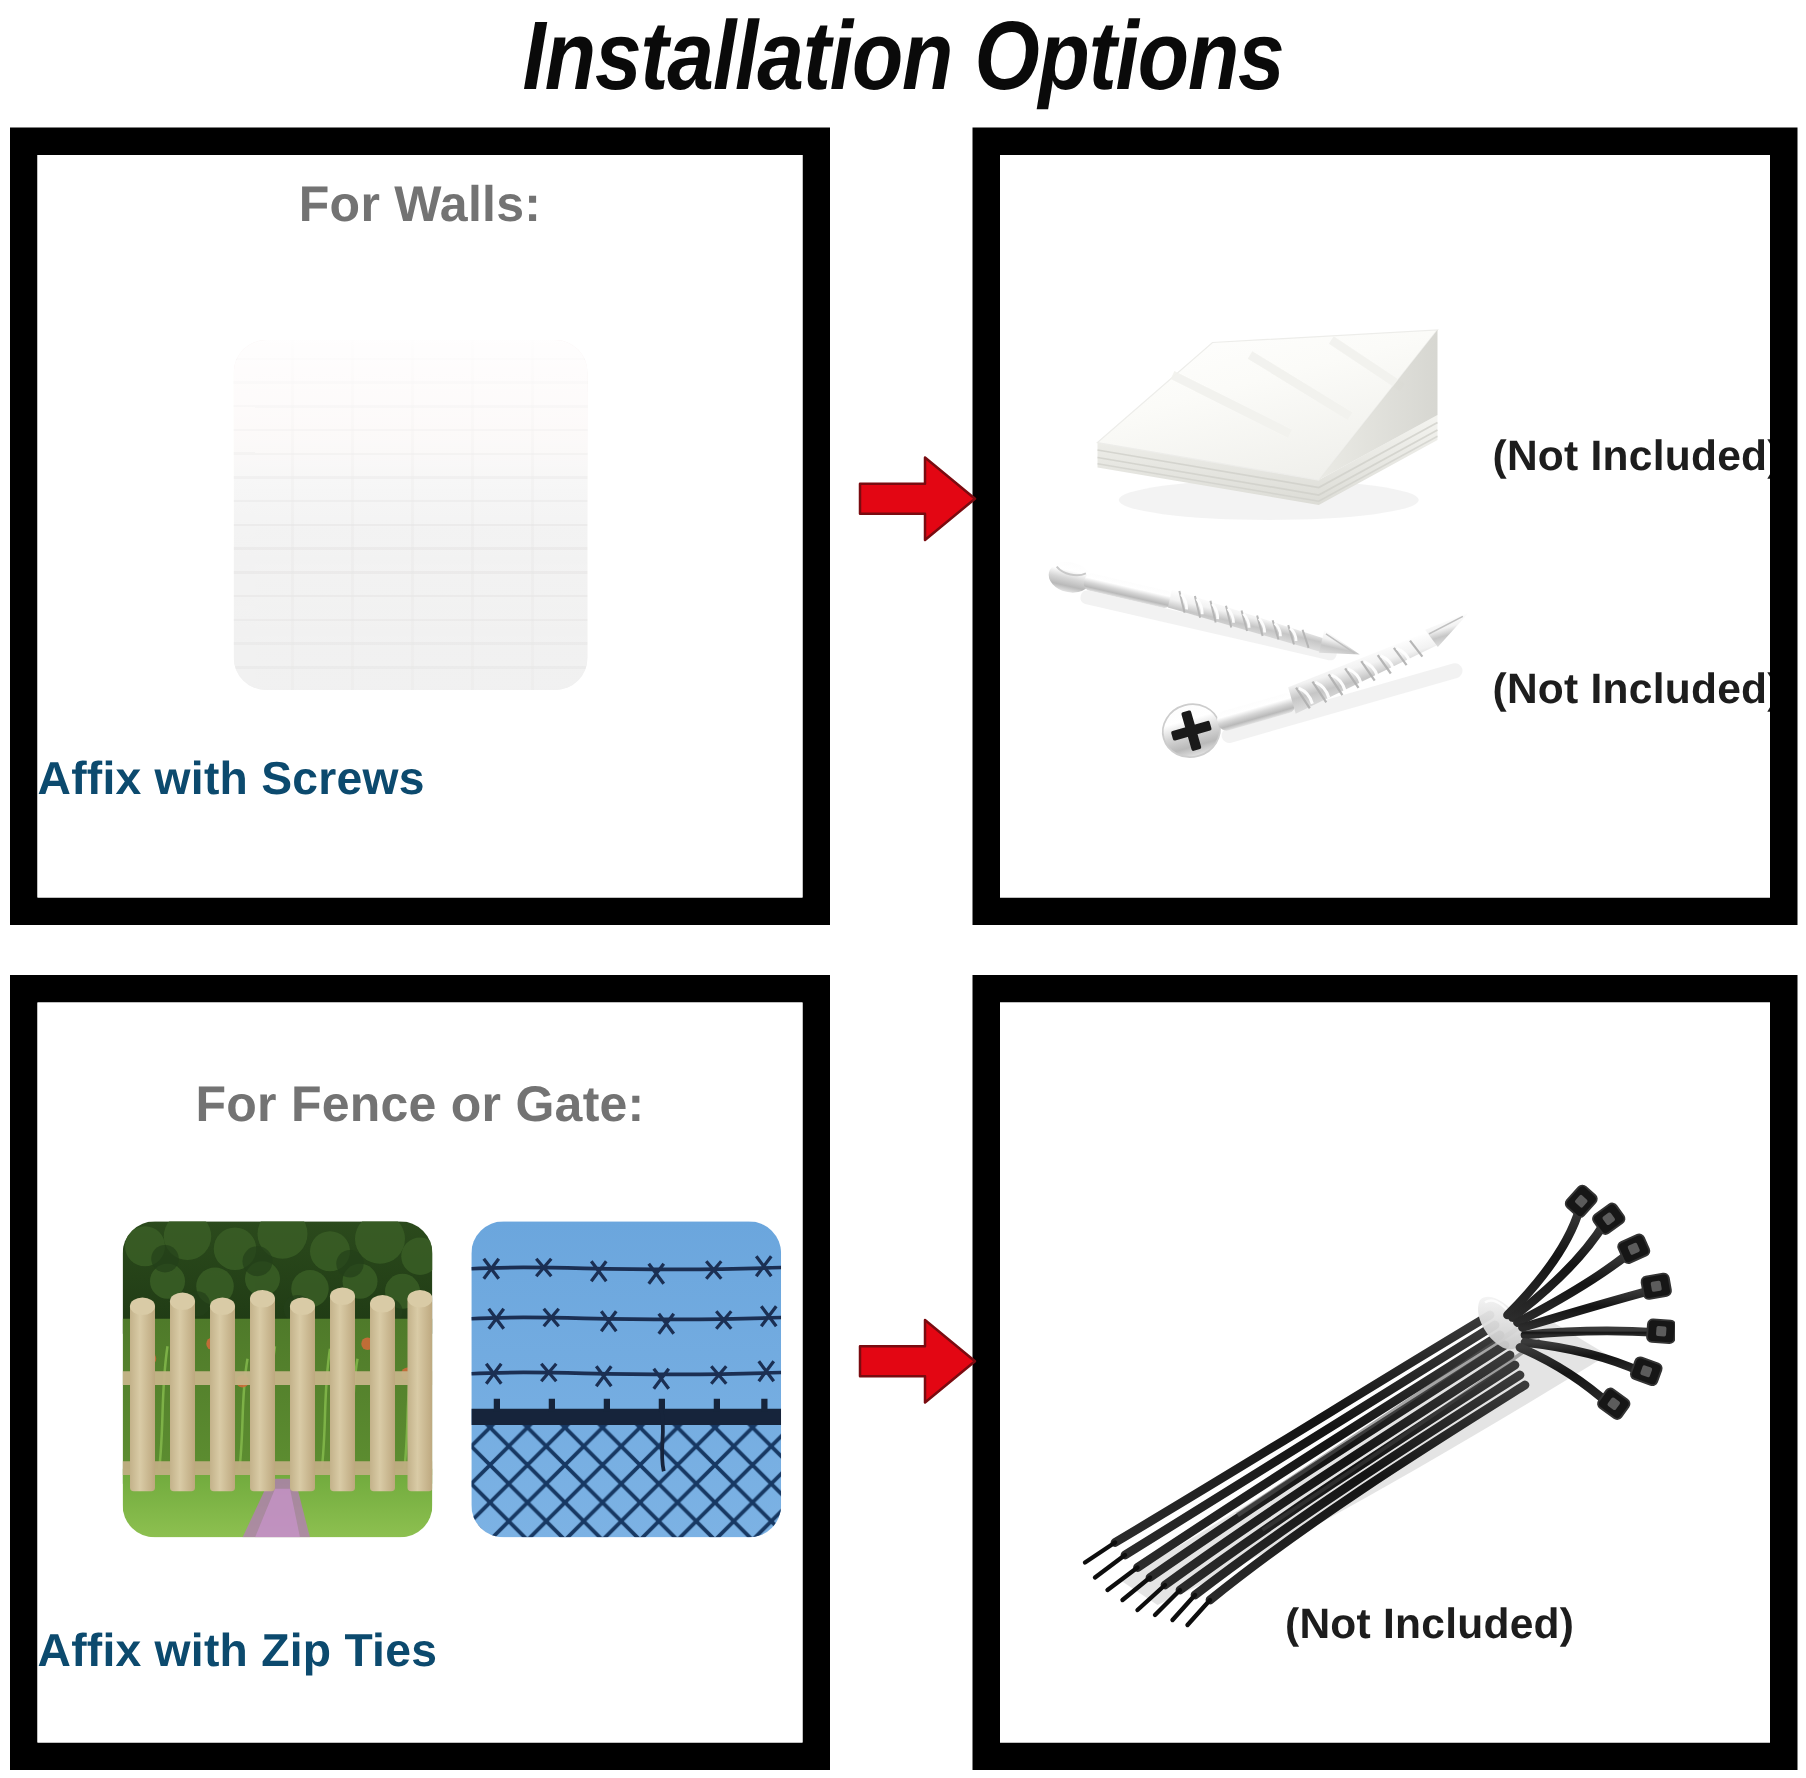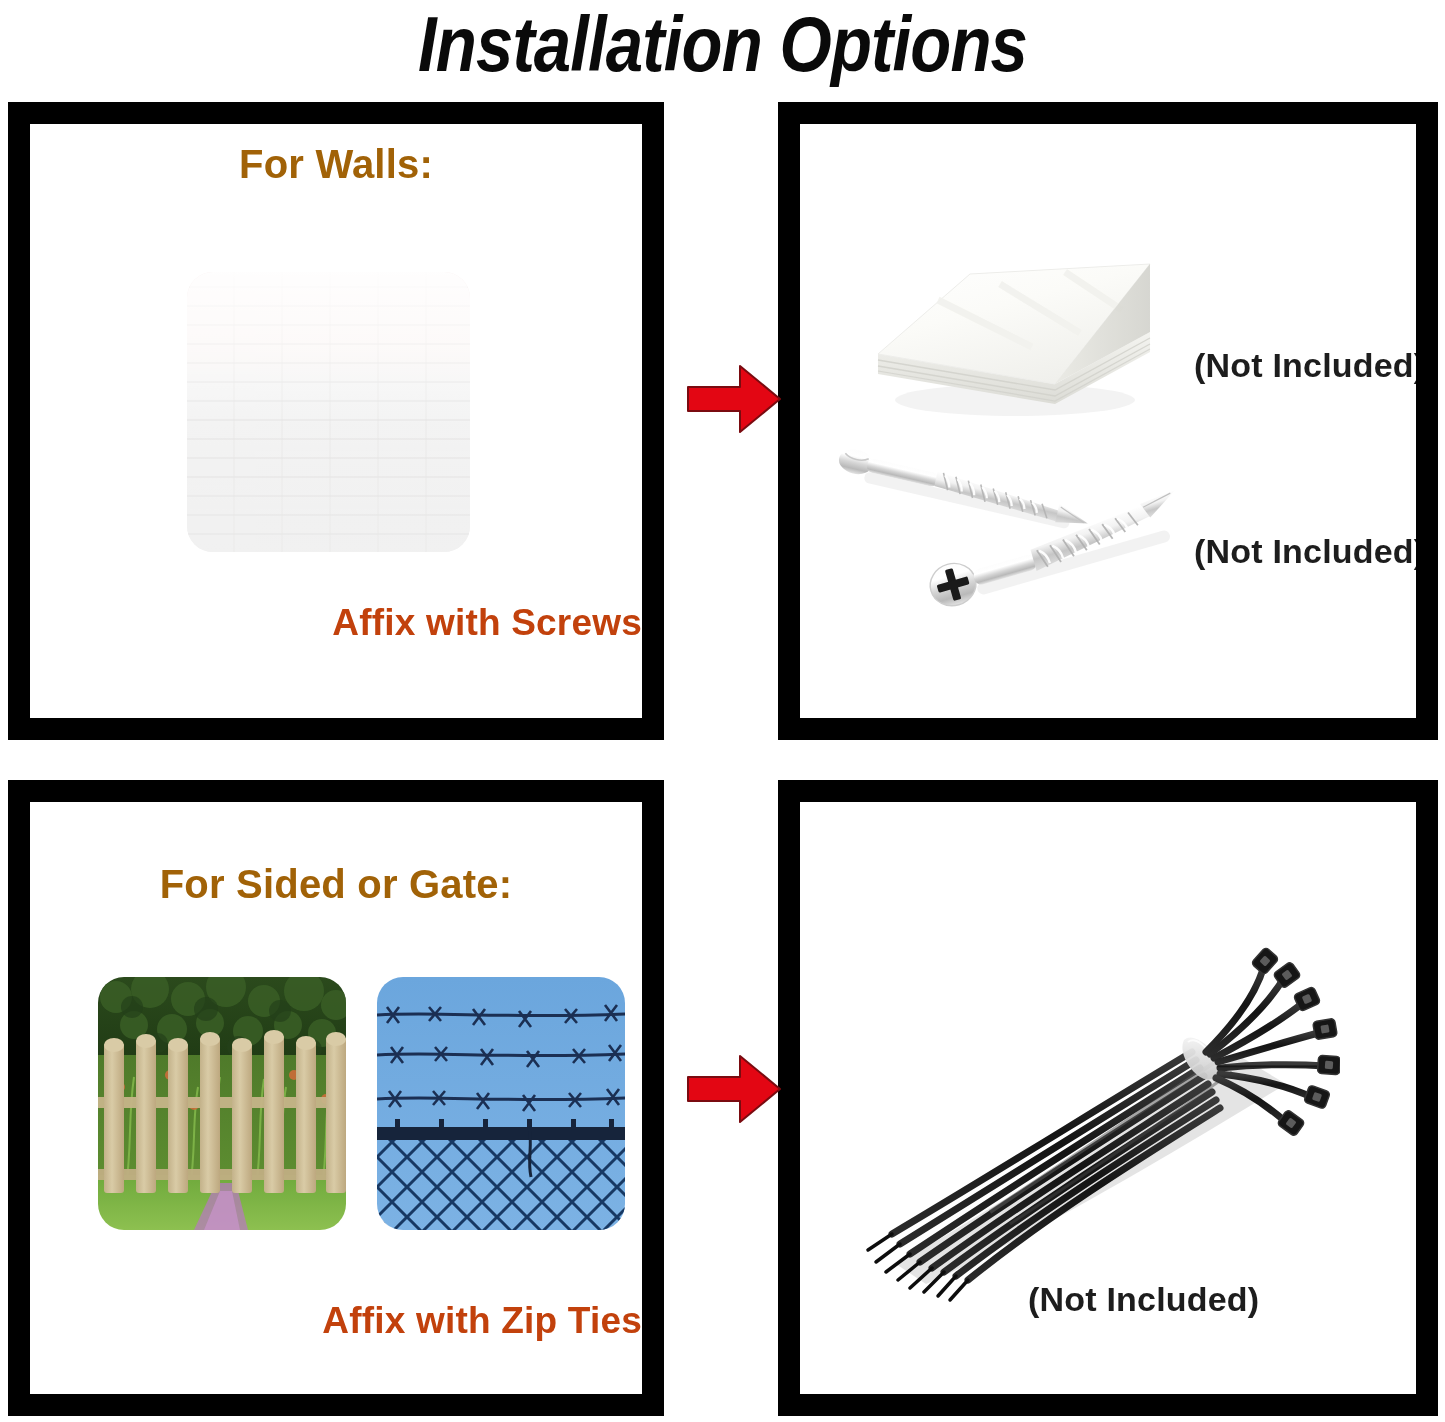--- a/index.html
+++ b/index.html
@@ -55,30 +55,30 @@
     overflow: hidden;
   }
 
   
   .heading {
     position: absolute;
     left: 0; right: 0;
     text-align: center;
     font-size: 40px;
     font-weight: 700;
-    color: #a16207;
+    color: #737373;
     letter-spacing: 0.2px;
   }
   .caption {
     position: absolute;
     left: 0; right: 0;
-    text-align: right;
+    text-align: left;
     font-size: 37px;
     font-weight: 700;
-    color: #c2410c;
+    color: #0c4a6e;
     line-height: 54px;
     letter-spacing: 0.2px;
   }
   .noteword {
     position: absolute;
     font-size: 34px;
     font-weight: 700;
     color: #1d1d1d;
     white-space: nowrap;
     letter-spacing: 0.2px;
@@ -335,21 +335,21 @@
     </div>
 
     <div class="noteword" style="left: 394px; top: 408px;">(Not Included)</div>
 
   </div>
 </div>
 
 <div class="panel" id="panel-fence">
   <div class="panel-inner">
 
-    <div class="heading" style="top: 60px;">For Sided or Gate:</div>
+    <div class="heading" style="top: 60px;">For Fence or Gate:</div>
 
     <div class="photo" id="photo-wood">
       <svg class="arrow-svg" viewBox="0 0 248 253" preserveAspectRatio="none" xmlns="http://www.w3.org/2000/svg">
         <defs>
           <linearGradient id="bushG" x1="0" y1="0" x2="0" y2="1">
             <stop offset="0%" stop-color="#2b4a1c"></stop>
             <stop offset="100%" stop-color="#1f3a14"></stop>
           </linearGradient>
           <linearGradient id="grassBack" x1="0" y1="0" x2="0" y2="1">
             <stop offset="0%" stop-color="#4f7a2a"></stop>

